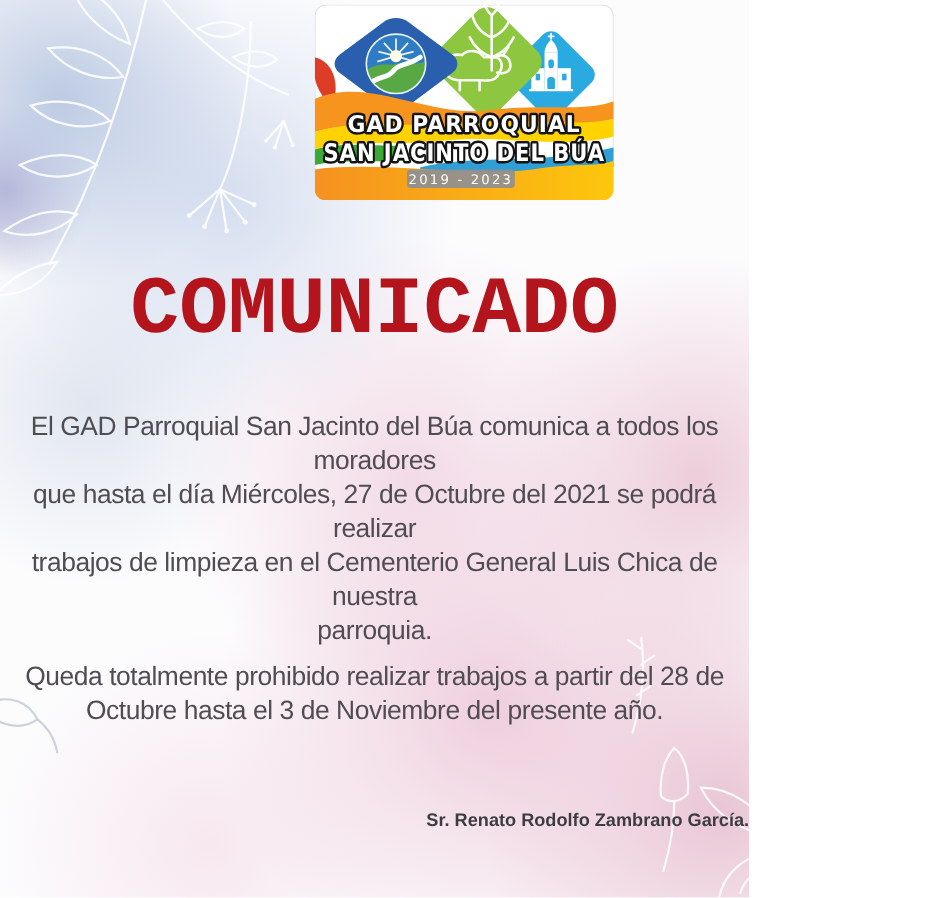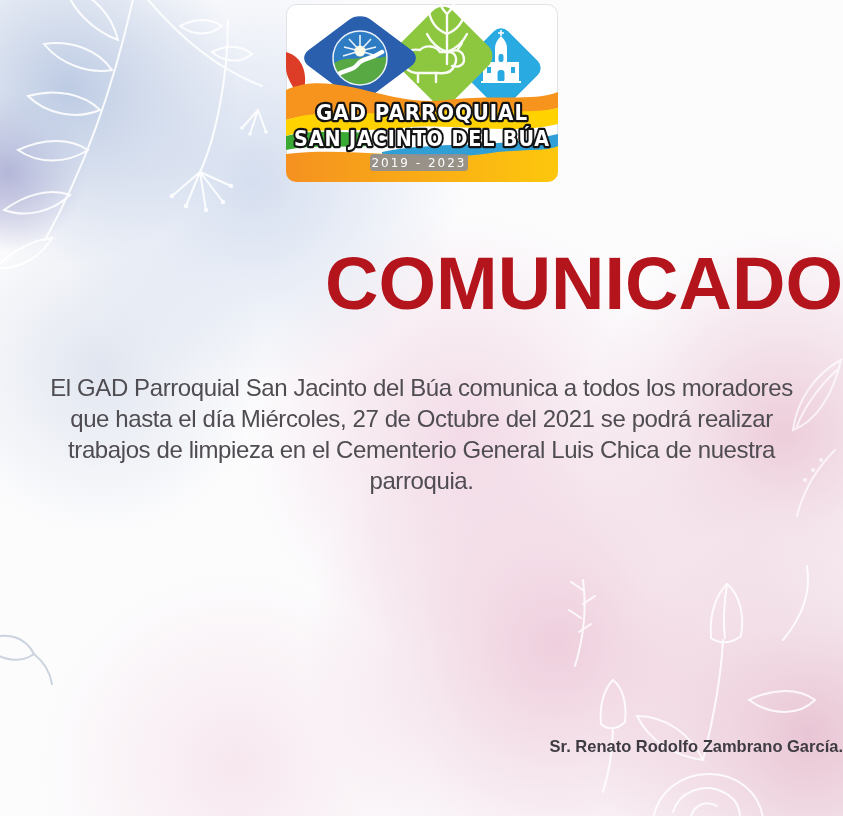--- a/index.html
+++ b/index.html
@@ -1,35 +1,35 @@
 <!DOCTYPE html>
 <html><head>
 <meta charset="utf-8">
 <style>
   html,body{margin:0;padding:0;background:#ffffff;}
   .canvas{
-    position:relative;width:843px;height:816px;overflow:hidden;
+    position:relative;width:681px;height:816px;overflow:hidden;
     font-family:"Liberation Sans",sans-serif;
     background-color:#fcfcfd;
     background-image:
       radial-gradient(circle 250px at 8% 11%,  rgba(185,200,226,0.95), rgba(185,200,226,0) 70%),
       radial-gradient(circle 300px at 30% 22%, rgba(206,217,237,0.85), rgba(206,217,237,0) 70%),
       radial-gradient(circle 110px at 1% 21%,  rgba(157,150,199,0.80), rgba(157,150,199,0) 72%),
       radial-gradient(circle 230px at 12% 45%, rgba(213,220,234,0.70), rgba(213,220,234,0) 72%),
       radial-gradient(circle 310px at 55% 53%, rgba(241,214,227,0.85), rgba(241,214,227,0) 70%),
       radial-gradient(circle 280px at 93% 53%, rgba(236,203,217,0.95), rgba(236,203,217,0) 72%),
       radial-gradient(circle 350px at 66% 79%, rgba(238,204,219,0.95), rgba(238,204,219,0) 72%),
       radial-gradient(circle 300px at 96% 90%, rgba(232,194,210,0.95), rgba(232,194,210,0) 72%),
       radial-gradient(circle 260px at 28% 94%, rgba(246,228,236,0.85), rgba(246,228,236,0) 75%);
   }
   .floral{position:absolute;pointer-events:none;}
   .logo{position:absolute;left:286px;top:4px;width:272px;height:178px;}
   .title{
-    position:absolute;top:243px;left:0;right:0;text-align:right;
-    font-size:74px;font-weight:bold;color:#b4151c;letter-spacing:0px;line-height:1.1;
+    position:absolute;top:243px;left:0;right:0;text-align:center;
+    font-size:74px;font-weight:bold;color:#b4151c;letter-spacing:0px;line-height:1.1;font-family:Liberation Mono, monospace;
   }
   .para{
     position:absolute;left:0;right:0;text-align:center;white-space:pre-line;
     font-size:24px;line-height:31px;color:#4f4c52;letter-spacing:-0.4px;
   }
   .p1{top:372px}.p2{top:514px}.p3{top:600px}
   .signature{
     position:absolute;top:736px;left:0;right:0;text-align:right;
     font-weight:bold;font-size:16.5px;line-height:21px;color:#3e3c42;
   }
@@ -179,18 +179,20 @@
     <rect x="84" y="150" width="98" height="17" rx="3.5" fill="#8f8f93" opacity="0.92"></rect>
     <text x="133" y="163" text-anchor="middle" font-family="DejaVu Sans, sans-serif" font-size="12" fill="#ffffff" letter-spacing="2">2019 - 2023</text>
   </svg>
 
   <div class="title">COMUNICADO</div>
 
   <div class="para p1">El GAD Parroquial San Jacinto del Búa comunica a todos los moradores
 que hasta el día Miércoles, 27 de Octubre del 2021 se podrá realizar
 trabajos de limpieza en el Cementerio General Luis Chica de nuestra
 parroquia.</div>
+  <div class="para p3">Queda totalmente prohibido realizar trabajos a partir del 28 de
+Octubre hasta el 3 de Noviembre del presente año.</div>
 
   <div class="signature">
     <div>Sr. Renato Rodolfo Zambrano García.</div>
   </div>
 
 </div>
 
 </body></html>

